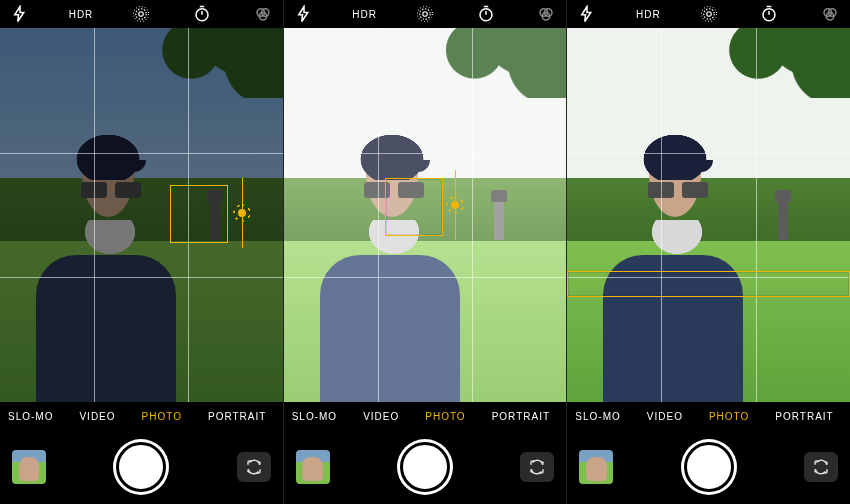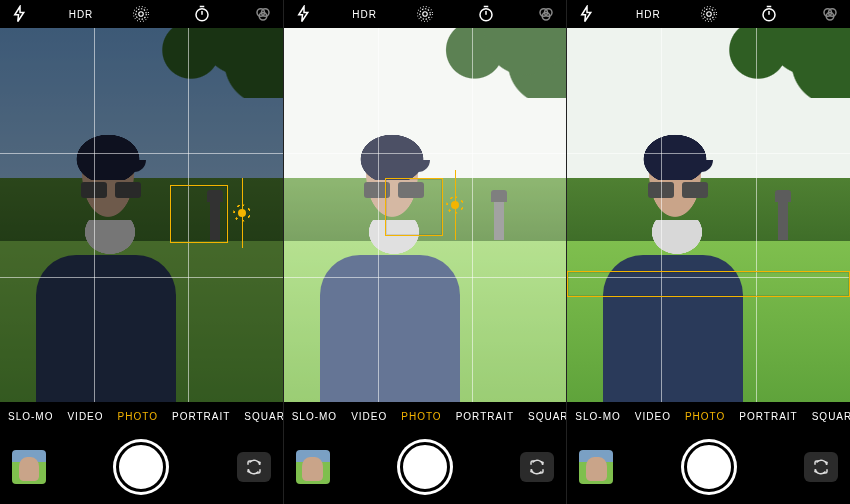--- a/index.html
+++ b/index.html
@@ -153,21 +153,21 @@
     -webkit-mask: radial-gradient(circle, transparent 55%, #000 56%);
             mask: radial-gradient(circle, transparent 55%, #000 56%);
   }
 
   
   .modes {
     height: 28px;
     background: #000;
     display: flex;
     align-items: center;
-    gap: 14px;
+    gap: 26px;
     padding: 0 8px;
     font-size: 10px;
     letter-spacing: 1px;
     color: #fff;
   }
   .mode { white-space: nowrap; cursor: pointer; }
   .mode.selected { color: #f4b400; }
 
   
   .bottombar {

